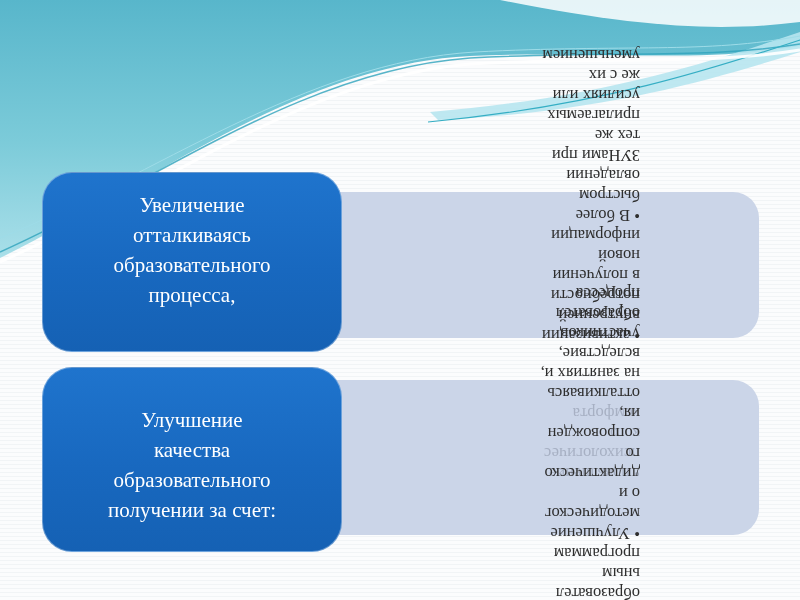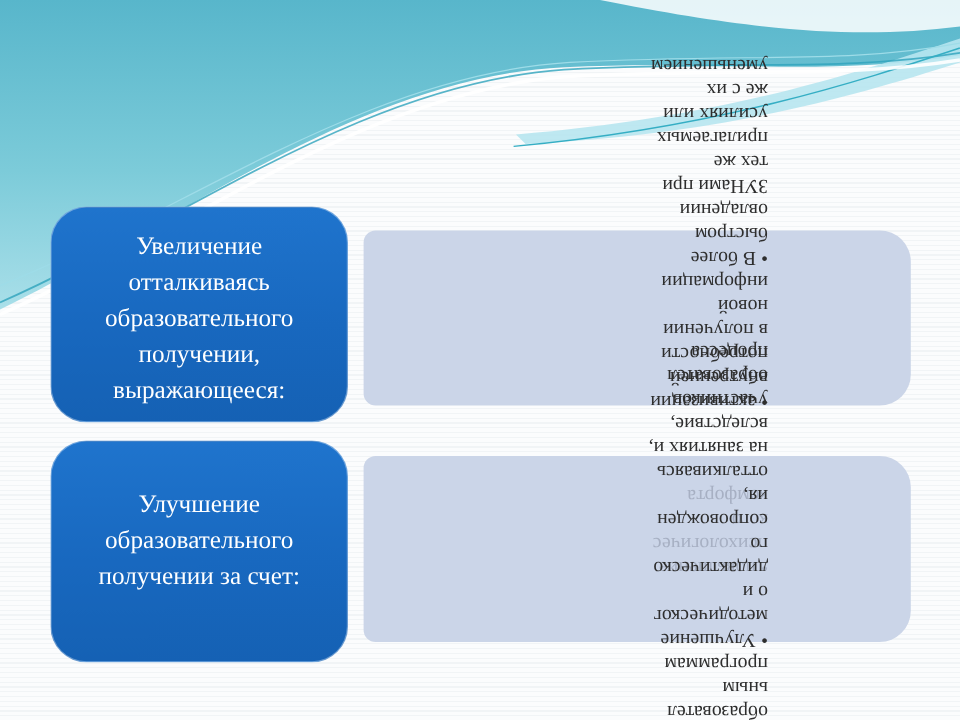--- a/index.html
+++ b/index.html
@@ -16,21 +16,21 @@
     font-size:44px;line-height:58px;letter-spacing:-1px;
     color:#3792b6;-webkit-text-stroke:1.4px #1d647f;
   }
   .panel{
     position:absolute;left:303px;width:456px;z-index:5;
     background:#cbd5e8;border-radius:10px 26px 26px 10px;
   }
   .panel.p1{top:192px;height:146px;}
   .panel.p2{top:380px;height:155px;}
   .hdr{
-    position:absolute;left:42px;width:248px;z-index:10;box-sizing:border-box;
+    position:absolute;left:42px;width:300px;z-index:10;box-sizing:border-box;
     background:linear-gradient(180deg,#1f74cd 0%,#1868bf 55%,#1561b4 100%);
     border:1px solid rgba(255,255,255,0.35);
     border-radius:30px;color:#ffffff;text-align:center;
     font-family:"Liberation Serif",serif;font-size:21px;line-height:30px;
   }
   .hdr.h1{top:172px;height:180px;padding-top:17px;}
   .hdr.h2{top:367px;height:185px;padding-top:37px;}
   .rot{
     position:absolute;left:440px;width:200px;z-index:20;
     transform:rotate(180deg);
@@ -108,26 +108,26 @@
       <div class="line">вследствие,</div>
       <div class="line">участников</div>
       <div class="line">образовател</div>
       <div class="line">процесса</div>
     </div>
 
   <div class="hdr h1">
       <div class="line">Увеличение</div>
       <div class="line">отталкиваясь</div>
       <div class="line">образовательного</div>
-      <div class="line">получении,</div>
-      <div class="line">выражающееся:</div>
+      <div class="line">процесса,</div>
     </div>
 
   <div class="hdr h2">
       <div class="line">Улучшение</div>
+      <div class="line">качества</div>
       <div class="line">образовательного</div>
       <div class="line">получении за счет:</div>
     </div>
 
   <div class="title">
   </div>
 
 </div>
 
 </body></html>

